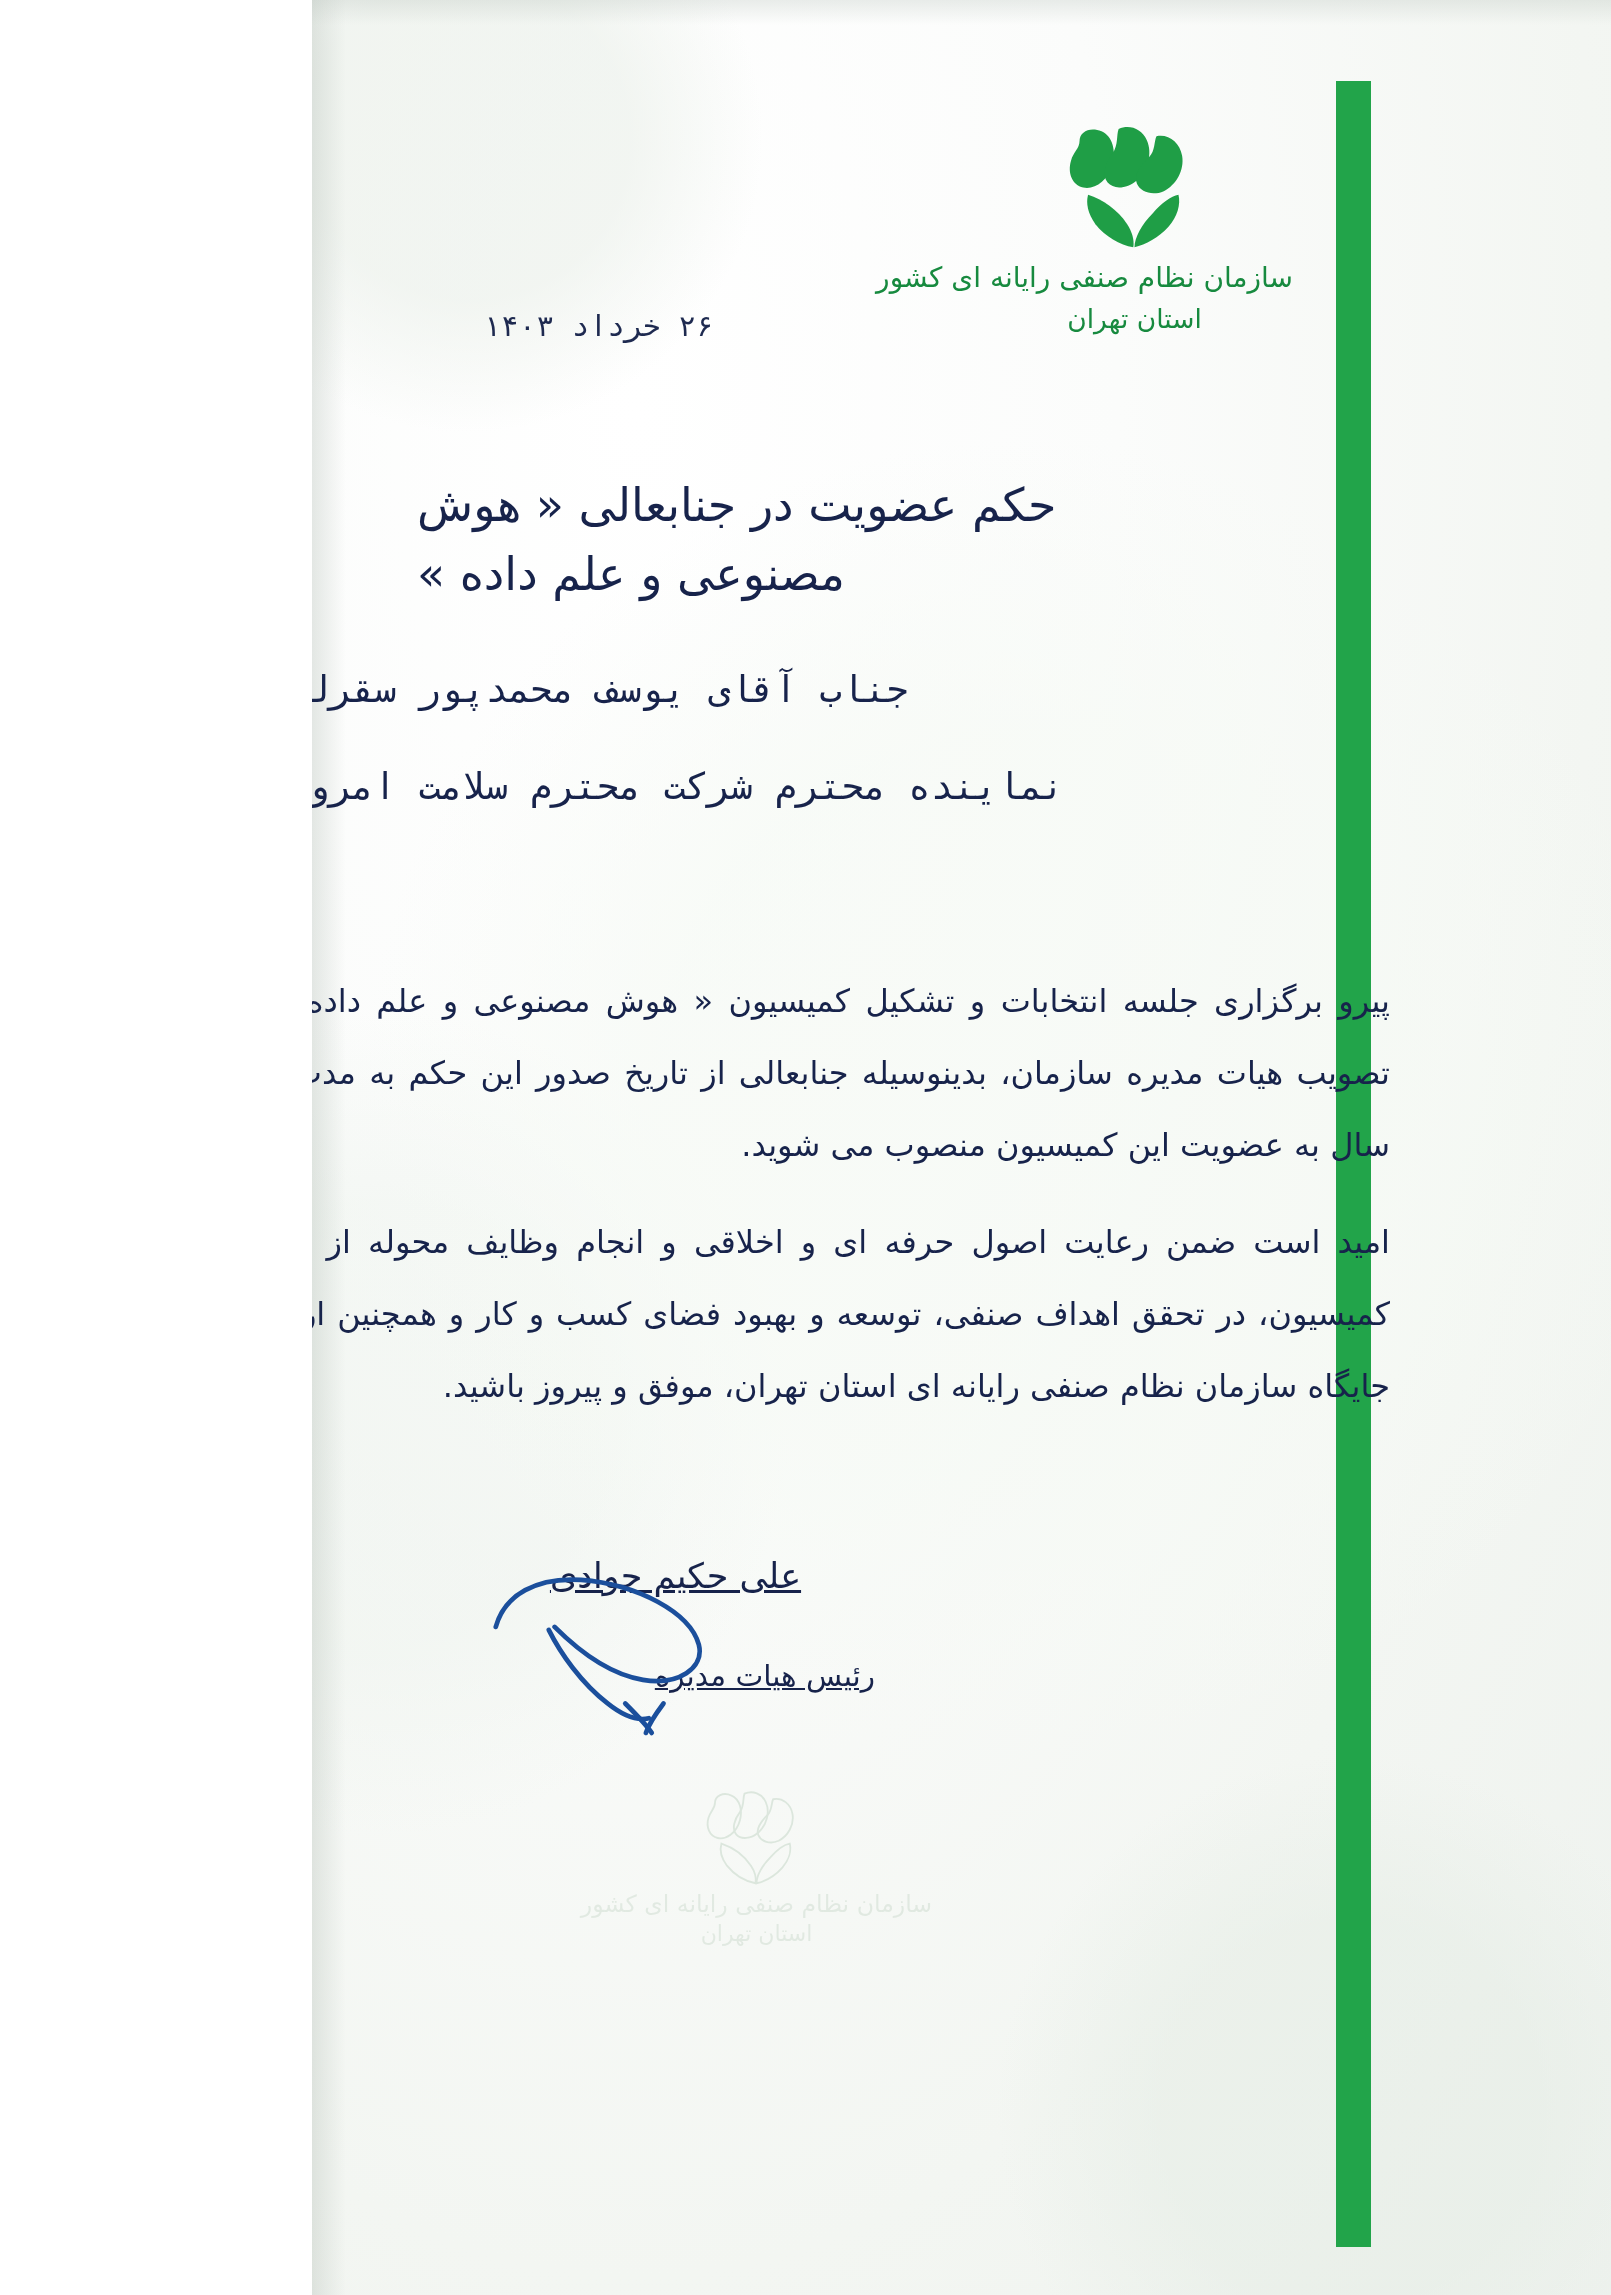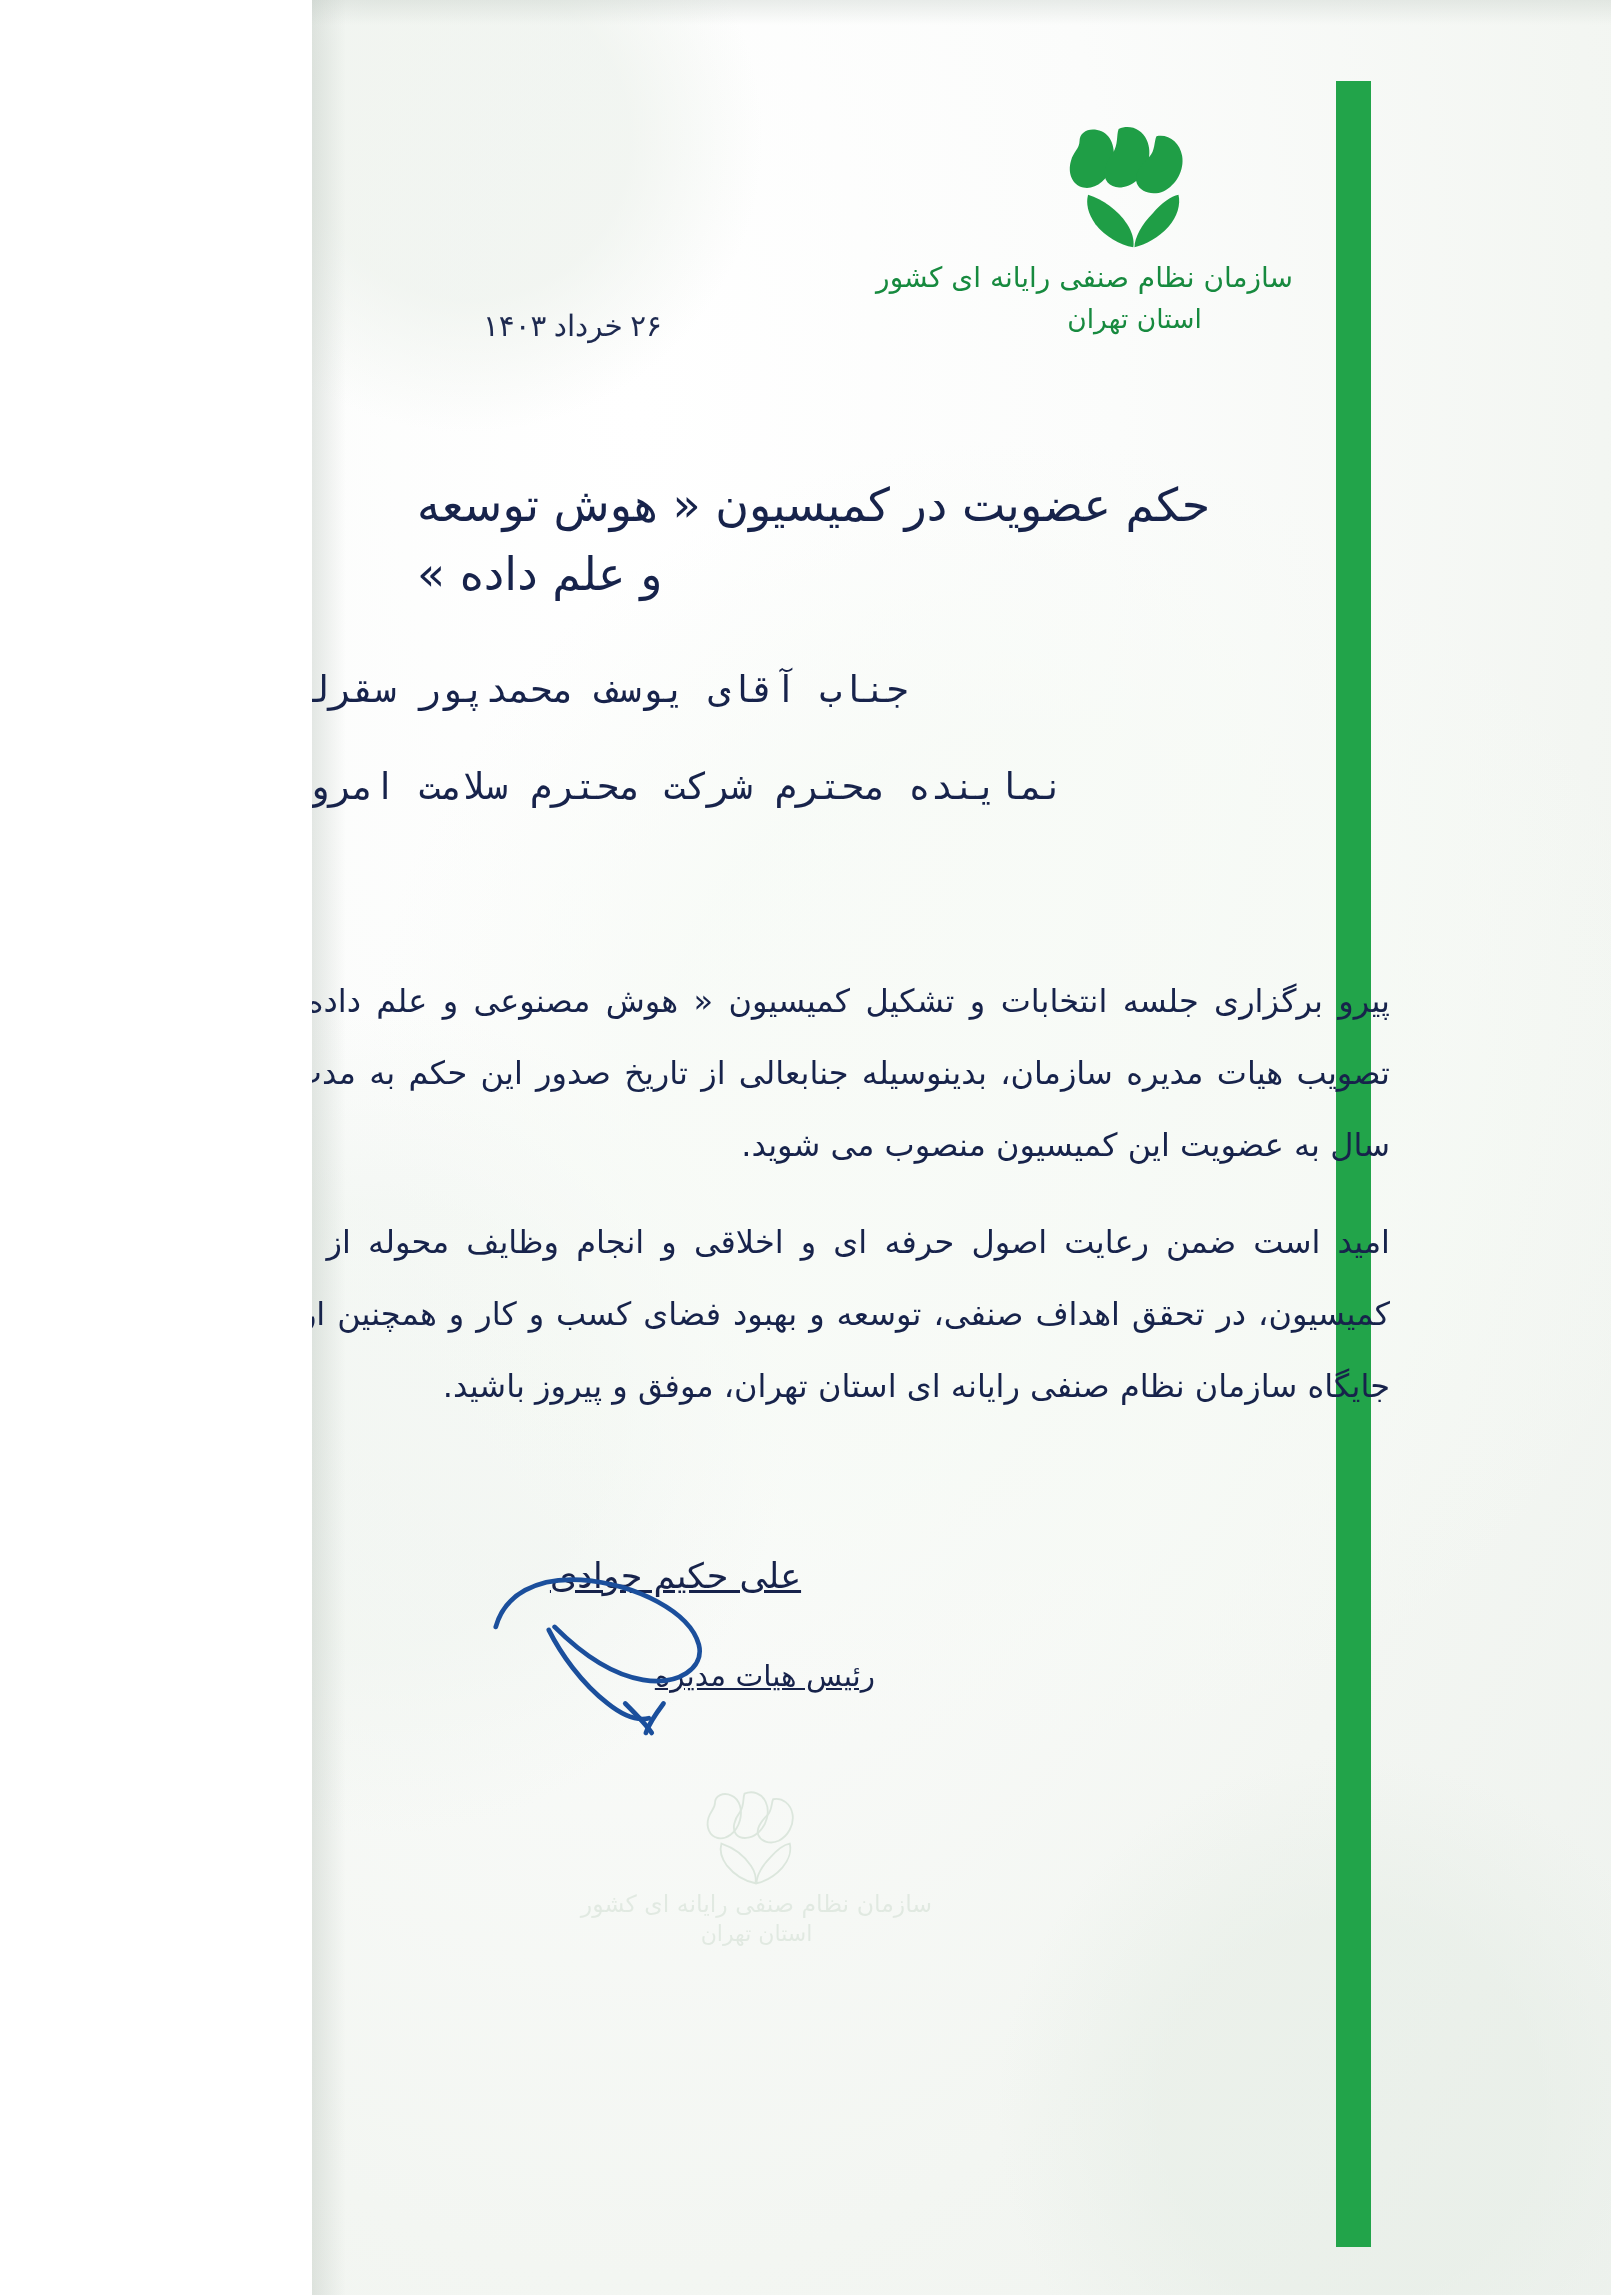--- a/index.html
+++ b/index.html
@@ -84,21 +84,21 @@
     direction: rtl;
   }
   
   .doc-date {
     position: absolute;
     top: 309px;
     left: 171px;
     font-size: 29.5px;
     color: #1e2a50;
     direction: rtl;
-    font-family: Liberation Serif, serif;
+    font-family: Liberation Mono, monospace;
   }
   
   .doc-title {
     position: absolute;
     top: 471px;
     right: 398px;
     width: 796px;
     text-align: left;
     font-size: 46px;
     color: #17234b;
@@ -215,21 +215,21 @@
         <path d="M22 58 C34 62, 46 70, 54 82 C58 88, 60 95, 59 101 C48 99, 36 92, 28 82 C22 74, 20 65, 22 58 Z"></path>
         <path d="M96 58 C98 66, 95 76, 88 84 C80 93, 69 99, 60 101 C60 93, 66 82, 75 73 C82 65, 90 59, 96 58 Z"></path>
       </g>
     </svg>
     <div class="org-name">سازمان نظام صنفی رایانه ای کشور</div>
     <div class="org-province">استان تهران</div>
   </div>
 
   <div class="doc-date">۲۶ خرداد ۱۴۰۳</div>
 
-  <div class="doc-title">حکم عضویت در کمیسیون « هوش توسعه و علم داده »</div>
+  <div class="doc-title">حکم عضویت در جنابعالی « هوش مصنوعی و علم داده »</div>
 
   <div class="addressee">
     <div class="line1">جناب آقای یوسف محمدپور سقرلو</div>
     <div class="line2">نماینده محترم شرکت محترم سلامت امروز</div>
   </div>
 
   <div class="body-text">
     <p>پیرو برگزاری جلسه انتخابات و تشکیل کمیسیون « هوش مصنوعی و علم داده » و تصویب هیات مدیره سازمان، بدینوسیله جنابعالی از تاریخ صدور این حکم به مدت یک سال به عضویت این کمیسیون منصوب می شوید.</p>
     <p>امید است ضمن رعایت اصول حرفه ای و اخلاقی و انجام وظایف محوله از سوی کمیسیون، در تحقق اهداف صنفی، توسعه و بهبود فضای کسب و کار و همچنین ارتقای جایگاه سازمان نظام صنفی رایانه ای استان تهران، موفق و پیروز باشید.</p>
   </div>

